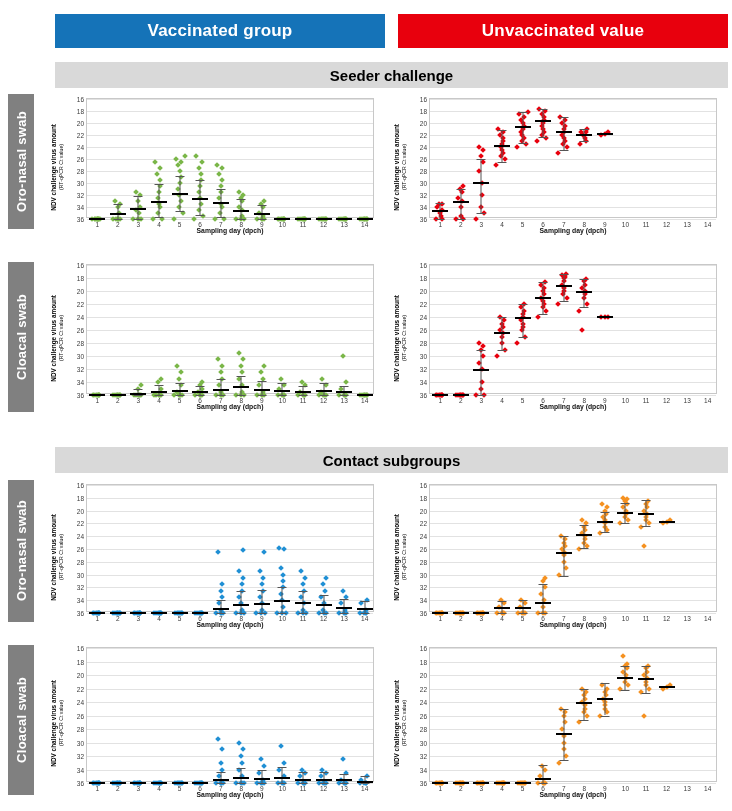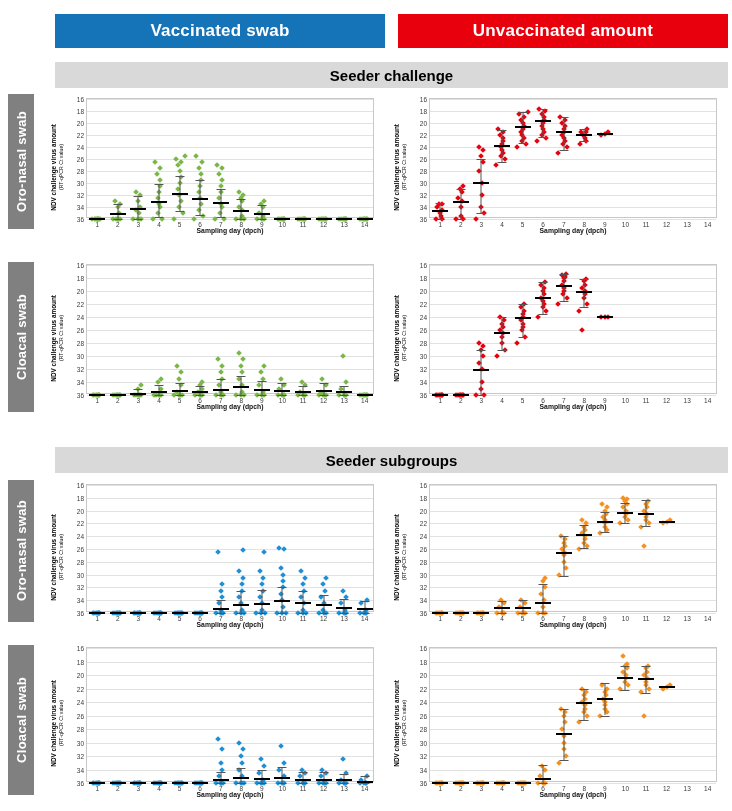--- a/index.html
+++ b/index.html
@@ -107,25 +107,25 @@
     height:1px;width:9px;
     background:#555;
     transform:translateX(-50%);
   }
 </style>
 </head>
 <body>
 
 <div class="page">
 
-  <div class="banner" id="banner-vax">Vaccinated swab</div>
-  <div class="banner" id="banner-unvax">Unvaccinated amount</div>
+  <div class="banner" id="banner-vax">Vaccinated group</div>
+  <div class="banner" id="banner-unvax">Unvaccinated value</div>
 
   <div class="subgroup-strip" id="strip-seeder">Seeder challenge</div>
-  <div class="subgroup-strip" id="strip-contact">Seeder subgroups</div>
+  <div class="subgroup-strip" id="strip-contact">Contact subgroups</div>
 
   <div class="rowlabel" id="rl-1">
     <span>Oro-nasal swab</span>
   </div>
   <div class="rowlabel" id="rl-2">
     <span>Cloacal swab</span>
   </div>
   <div class="rowlabel" id="rl-3">
     <span>Oro-nasal swab</span>
   </div>

